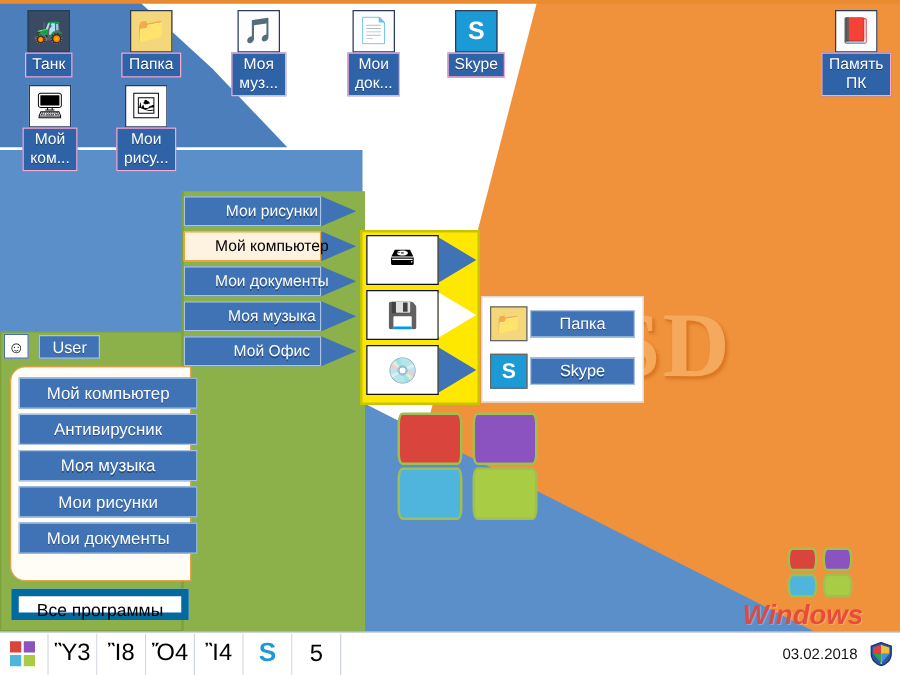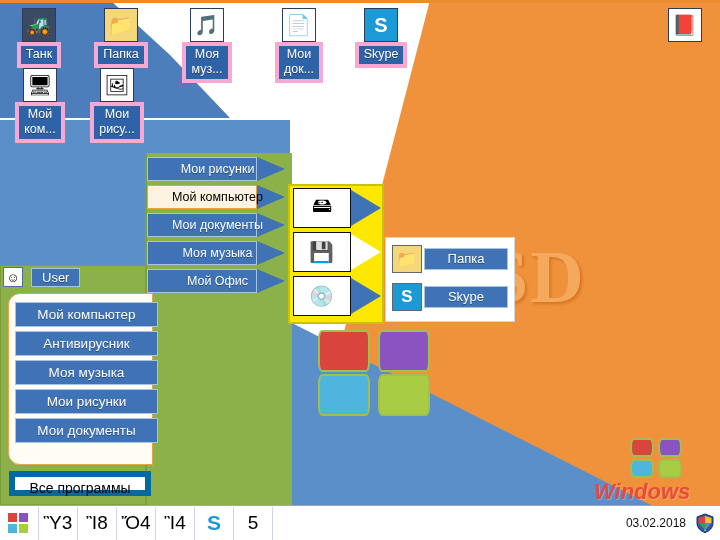--- a/index.html
+++ b/index.html
@@ -56,21 +56,21 @@
   .dicon { position:absolute; text-align:center; }
   .dicon .glyph {
     width:34px; height:34px; margin:0 auto;
     background:#fdfdfd; border:1px solid #2a3c5a;
     display:flex; align-items:center; justify-content:center;
     font-size:20px; line-height:1;
   }
   .dicon .lbl {
     background:#2f63a8; color:#ffffff; font-size:12.5px;
     padding:1px 5px 2px; line-height:15px;
-    border:4px solid #f9a8d4;
+    border:1px solid #f9a8d4;
     display:inline-block; white-space:pre-line;
     text-shadow:0 1px 0 rgba(0,0,0,.4);
   }
 
   
   #green-menu {
     position:absolute; left:145px; top:153px; width:147px; height:352px;
     background:#8cb04a; border-left:2px solid #7ba03c;
   }
   .arrow-item {
@@ -207,21 +207,22 @@
 </div>
 
 <div id="desktop-icons">
     <div class="dicon" style="left: 10px; top: 8px; width: 58px;"><div class="glyph" style="background: rgb(58, 74, 99); color: rgb(255, 255, 255); font-weight: bold;">🚜</div><div class="lbl">Танк</div></div>
     <div class="dicon" style="left: 90px; top: 8px; width: 62px;"><div class="glyph" style="background: rgb(244, 215, 122); color: rgb(255, 255, 255); font-weight: bold;">📁</div><div class="lbl">Папка</div></div>
     <div class="dicon" style="left: 176px; top: 8px; width: 62px;"><div class="glyph">🎵</div><div class="lbl">Моя
 муз...</div></div>
     <div class="dicon" style="left: 268px; top: 8px; width: 62px;"><div class="glyph">📄</div><div class="lbl">Мои
 док...</div></div>
     <div class="dicon" style="left: 350px; top: 8px; width: 62px;"><div class="glyph" style="background: rgb(28, 154, 214); color: rgb(255, 255, 255); font-weight: bold;">S</div><div class="lbl">Skype</div></div>
-    <div class="dicon" style="left: 652px; top: 8px; width: 66px;"><div class="glyph">📕</div></div>
+    <div class="dicon" style="left: 652px; top: 8px; width: 66px;"><div class="glyph">📕</div><div class="lbl">Память
+ПК</div></div>
     <div class="dicon" style="left: 10px; top: 68px; width: 60px;"><div class="glyph">🖥</div><div class="lbl">Мой
 ком...</div></div>
     <div class="dicon" style="left: 86px; top: 68px; width: 62px;"><div class="glyph">🖼</div><div class="lbl">Мои
 рису...</div></div>
   </div>
 
 <div id="green-menu">
     <div class="arrow-item">
       <div class="abody"></div>
       <div class="ahead"></div>

